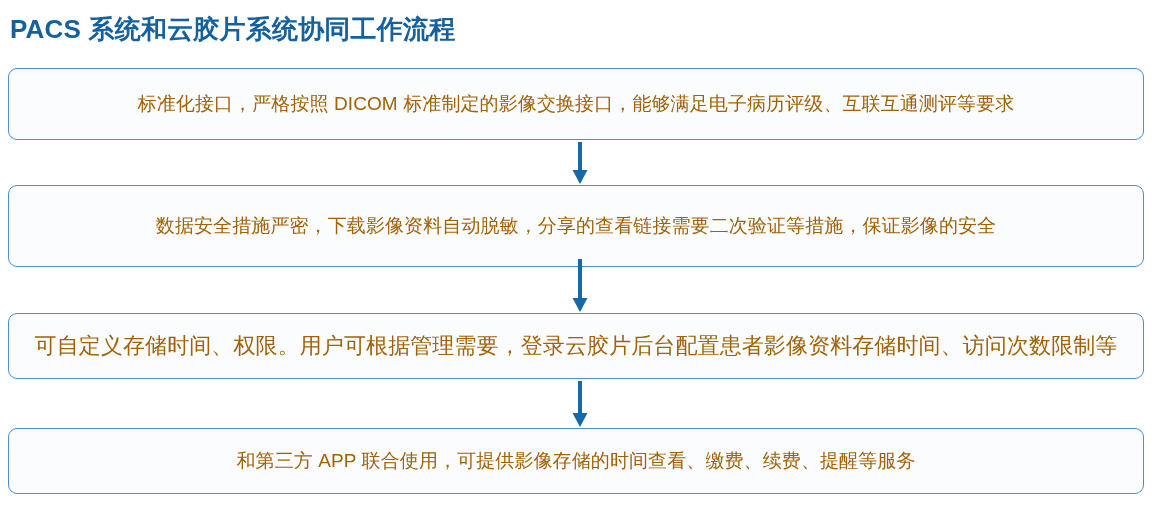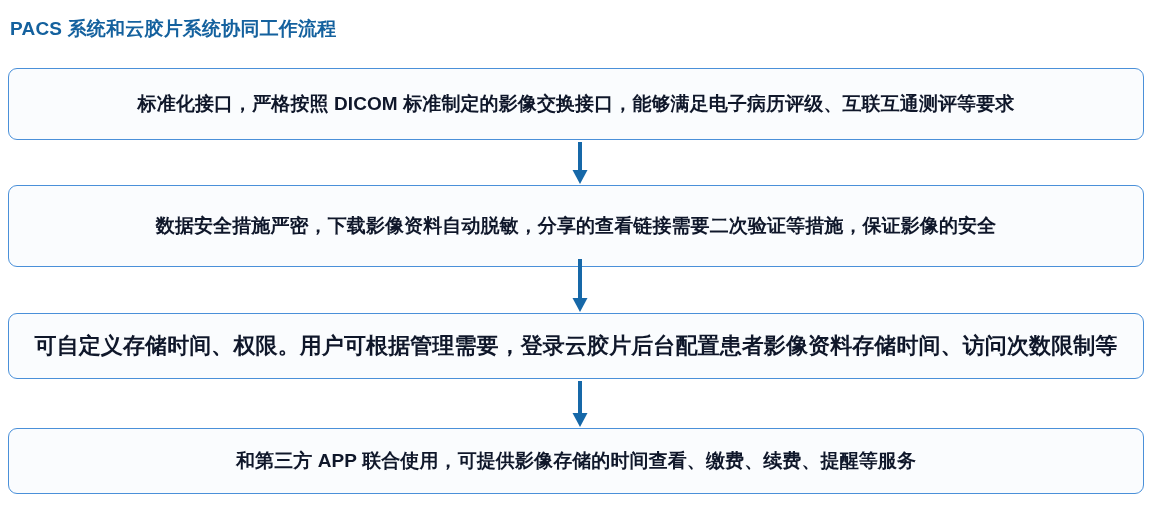--- a/index.html
+++ b/index.html
@@ -20,21 +20,21 @@
     width: 1152px;
     height: 511px;
     background: #ffffff;
   }
 
   
   .title {
     position: absolute;
     left: 10px;
     top: 12px;
-    font-size: 19px;
+    font-size: 26px;
     font-weight: bold;
     color: #14619E;
     letter-spacing: 0.2px;
     white-space: nowrap;
     line-height: 34px;
   }
 
   
   .flow {
     position: absolute;
@@ -52,22 +52,22 @@
     border-radius: 9px;
     background: #FAFCFE;
     display: flex;
     align-items: center;
     justify-content: center;
     text-align: center;
   }
 
   .step-text {
     font-size: 19px;
-    color: #0f172a;
-    font-weight: 700;
+    color: #a16207;
+    font-weight: 400;
     line-height: 26px;
     padding: 0 14px;
     white-space: nowrap;
     letter-spacing: 0.1px;
   }
 
   
   #box-1 { top: 8px;   height: 72px; }
   #box-2 { top: 125px; height: 82px; }
   #box-3 { top: 253px; height: 66px; }

